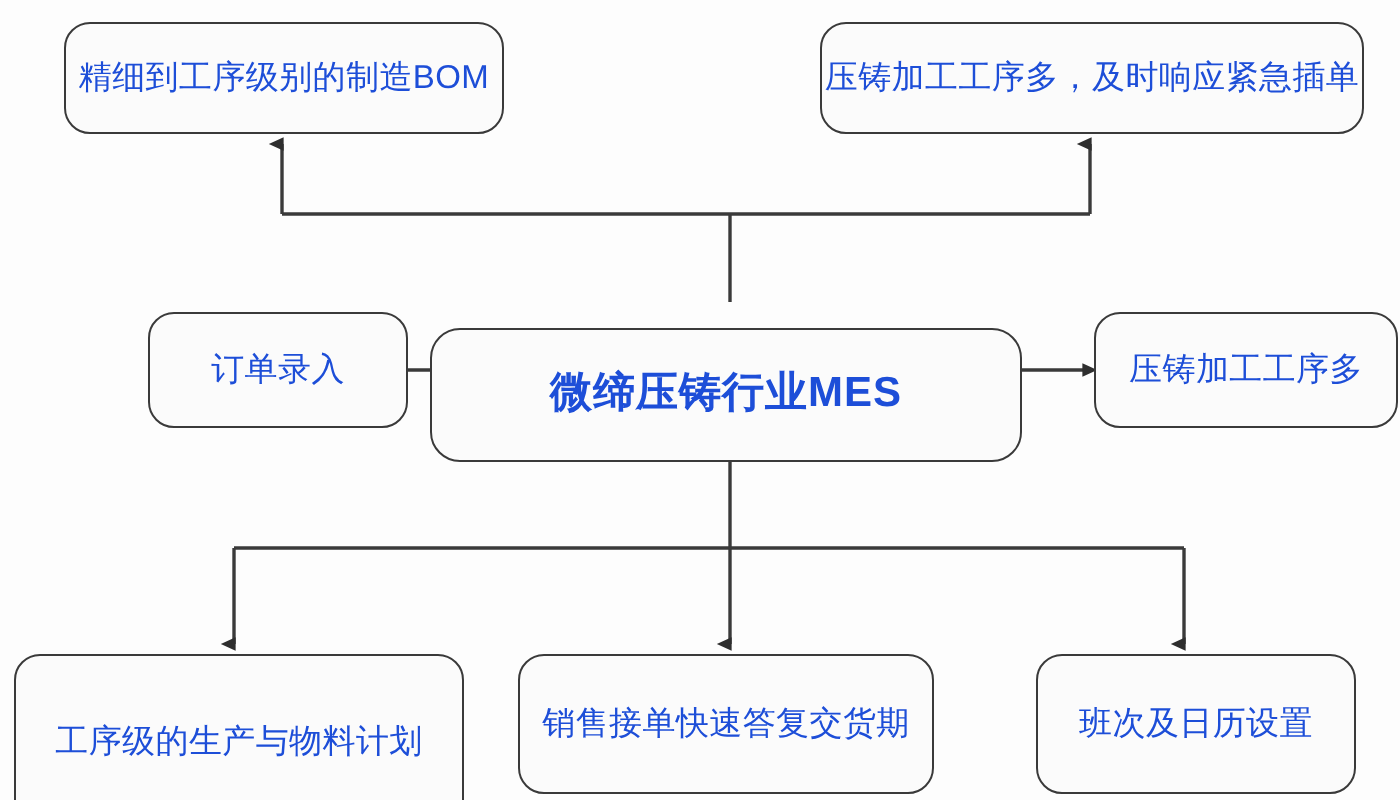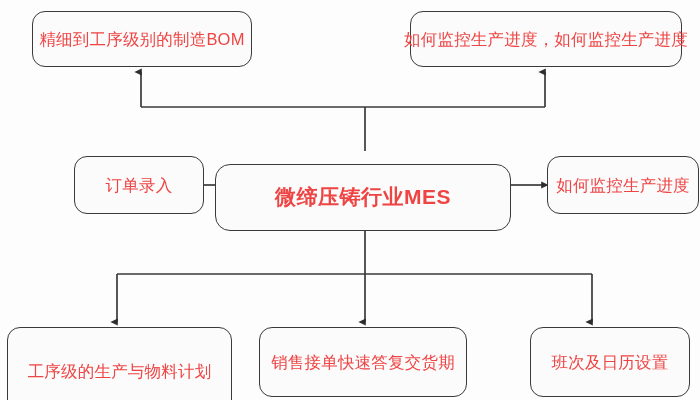--- a/index.html
+++ b/index.html
@@ -27,21 +27,21 @@
   .node {
     position: absolute;
     box-sizing: border-box;
     display: flex;
     align-items: center;
     justify-content: center;
     background: #fbfbfb;
     border: 1.6px solid #3a3a3a;
     border-radius: 13px;
     text-align: center;
-    color: #ef4444;
+    color: #1d4ed8;
     z-index: 2;
   }
   .node-label {
     display: block;
     line-height: 1.15;
     letter-spacing: 0.2px;
     white-space: nowrap;
   }
   
   #node-bom {
@@ -77,21 +77,21 @@
   
   #node-plan {
     left: 7px; top: 327px; width: 225px; height: 88px;
   }
   #node-plan .node-label { font-size: 16.5px; }
   #node-delivery {
     left: 259px; top: 327px; width: 208px; height: 70px;
   }
   #node-delivery .node-label { font-size: 16.5px; }
   #node-shift {
-    left: 530px; top: 327px; width: 160px; height: 70px;
+    left: 518px; top: 327px; width: 160px; height: 70px;
   }
   #node-shift .node-label { font-size: 16.5px; }
 </style>
 </head>
 <body>
 
 <div id="diagram-canvas">
 
   <svg id="connector-layer" viewBox="0 0 700 400" width="700" height="400" xmlns="http://www.w3.org/2000/svg">
     <defs>
@@ -130,33 +130,33 @@
       <path d="M365,274 L365,322" marker-end="url(#arrow-down)"></path>
       <path d="M592,274 L592,322" marker-end="url(#arrow-down)"></path>
     </g>
   </svg>
 
   <div class="node" id="node-bom">
     <span class="node-label">精细到工序级别的制造BOM</span>
   </div>
 
   <div class="node" id="node-monitor">
-    <span class="node-label">如何监控生产进度，如何监控生产进度</span>
+    <span class="node-label">压铸加工工序多，及时响应紧急插单</span>
   </div>
 
   <div class="node" id="node-order">
     <span class="node-label">订单录入</span>
   </div>
 
   <div class="node" id="node-core">
     <span class="node-label">微缔压铸行业MES</span>
   </div>
 
   <div class="node" id="node-urgent">
-    <span class="node-label">如何监控生产进度</span>
+    <span class="node-label">压铸加工工序多</span>
   </div>
 
   <div class="node" id="node-plan">
     <span class="node-label">工序级的生产与物料计划</span>
   </div>
 
   <div class="node" id="node-delivery">
     <span class="node-label">销售接单快速答复交货期</span>
   </div>
 

